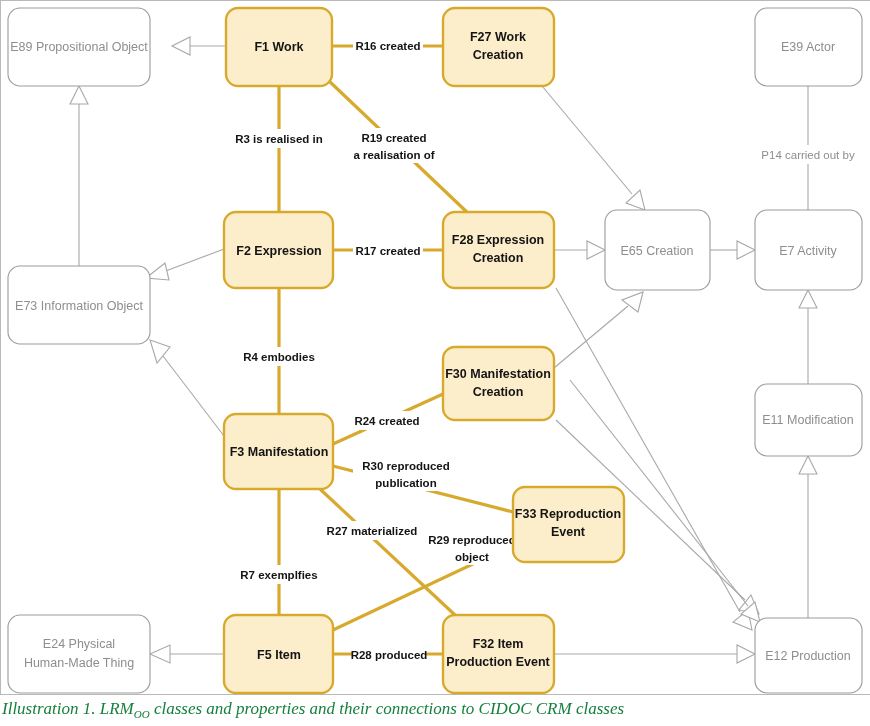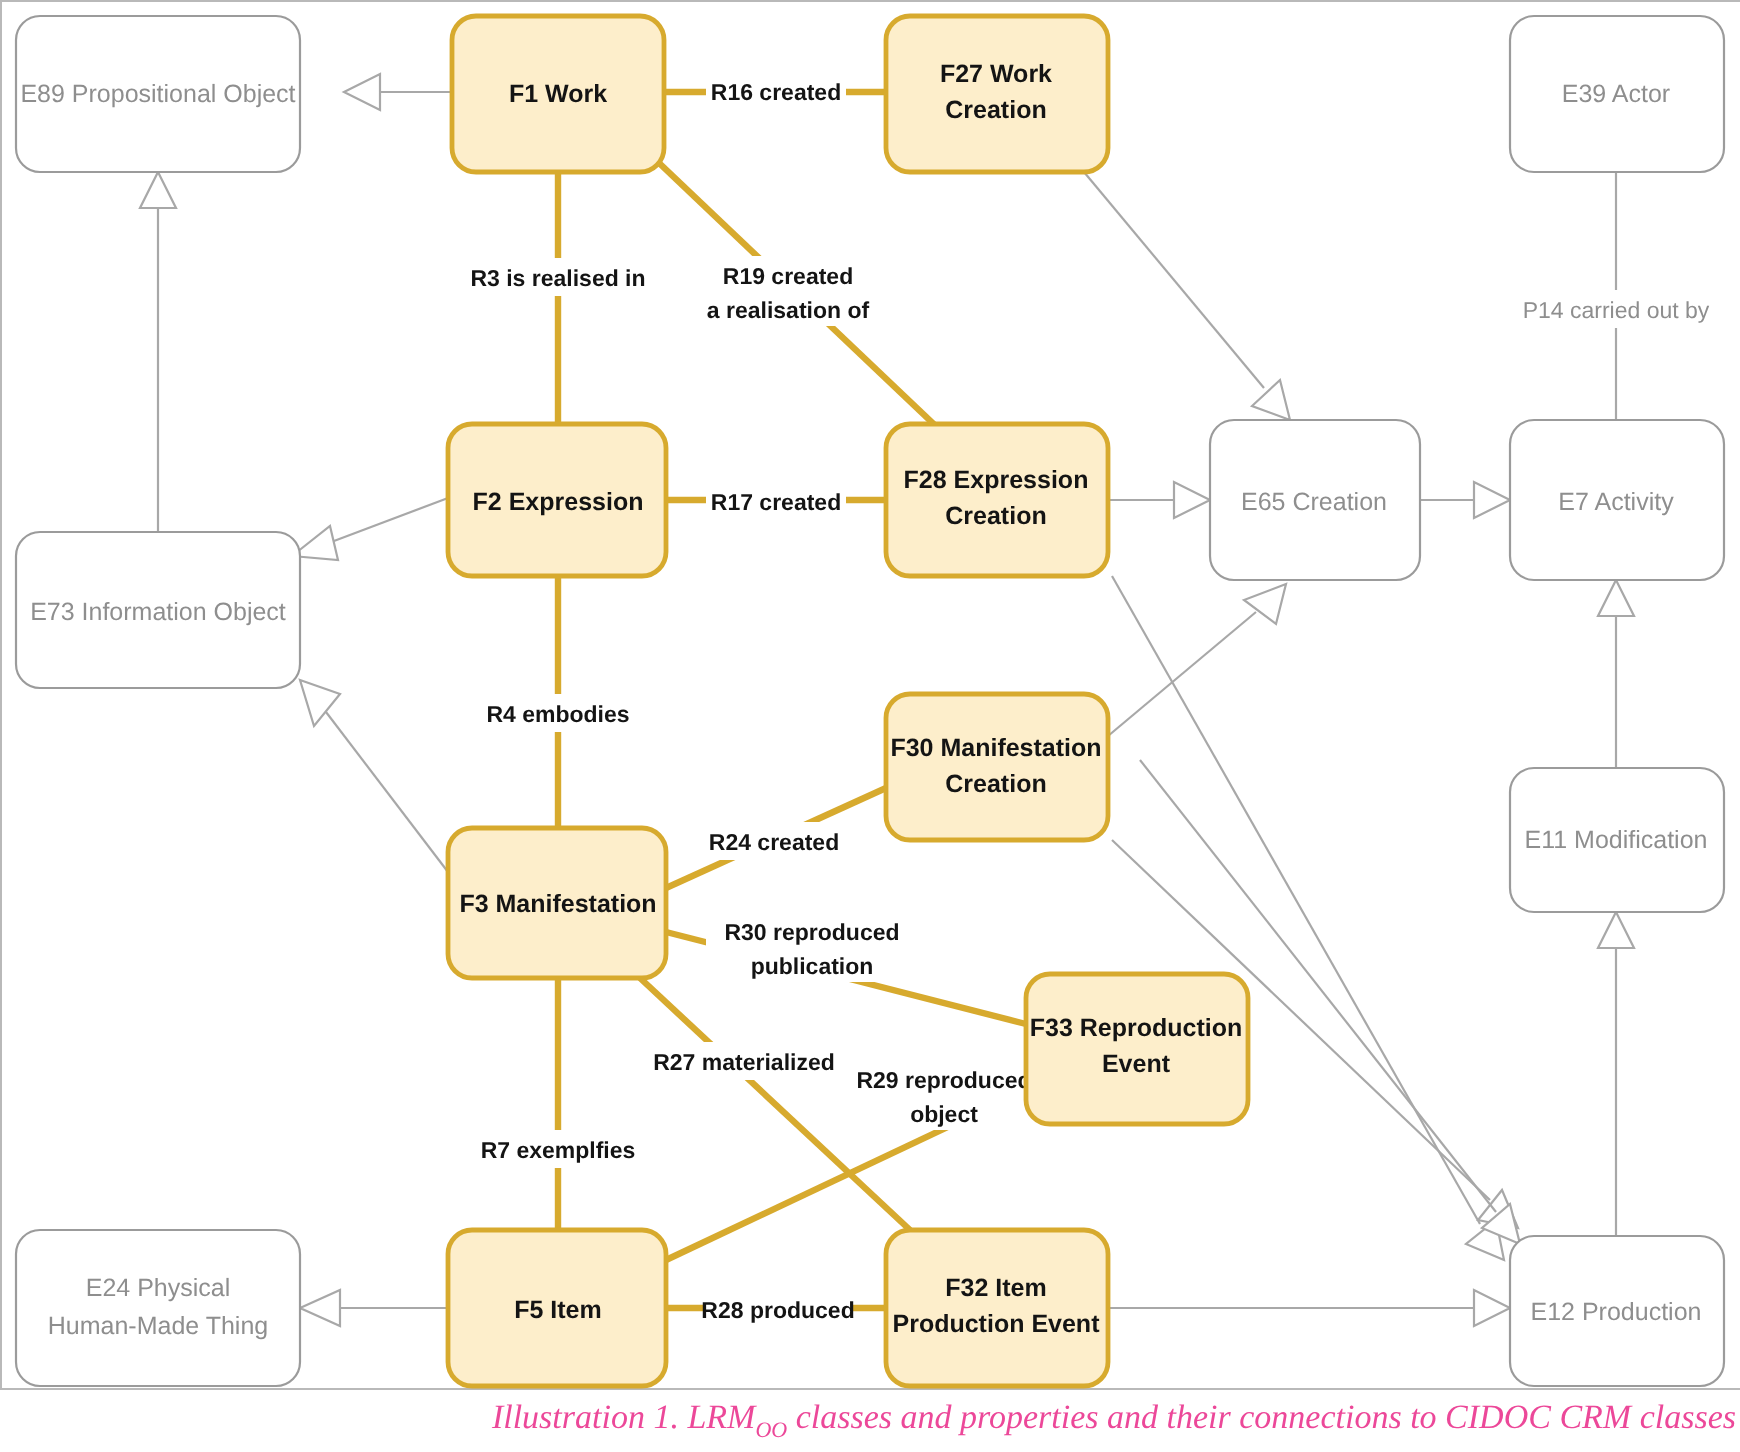--- a/index.html
+++ b/index.html
@@ -102,23 +102,22 @@
     background: #b9b9b9;
   }
   #caption {
     position: absolute;
     left: 2px;
     top: 699px;
     width: 866px;
     font-family: "Liberation Serif", serif;
     font-style: italic;
     font-size: 17px;
-    color: #ec4899;
+    color: #15803d;
     white-space: nowrap;
-    text-align: right;
   }
   #caption sub {
     font-size: 11px;
     font-style: italic;
   }
 </style>
 </head>
 <body>
 
 <div id="page">

